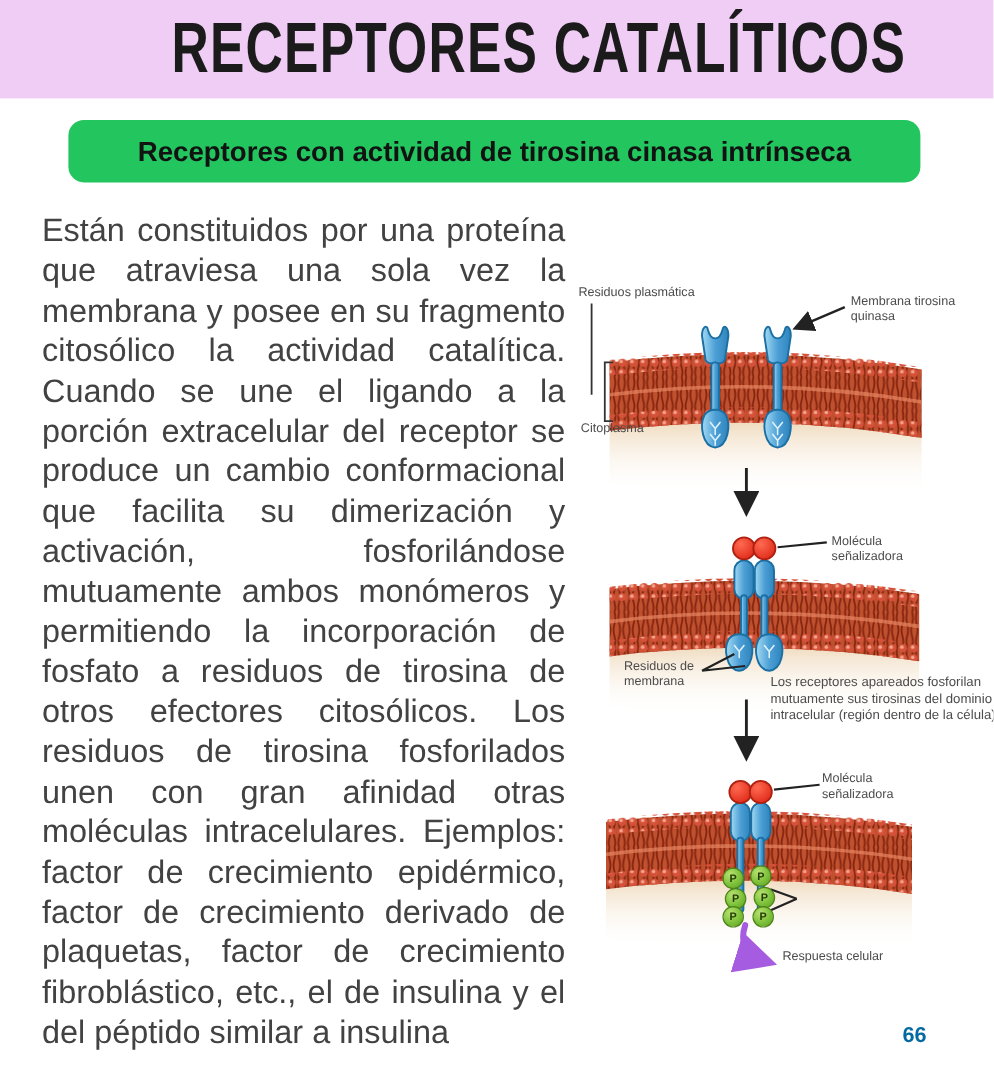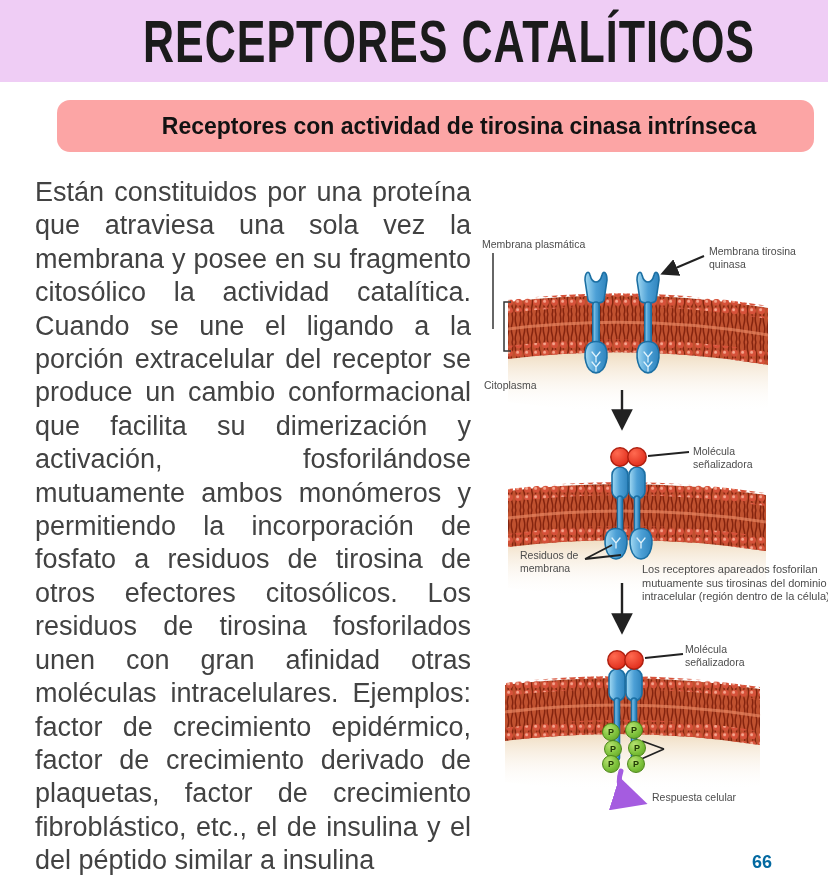--- a/index.html
+++ b/index.html
@@ -7,21 +7,21 @@
         font-family:"Liberation Sans",sans-serif;}
 
   
   .banner{position:absolute;left:0;top:0;width:828px;height:82px;background:#efcdf5;
           display:flex;align-items:center;justify-content:center;padding-left:35px;}
   .banner-title{font-size:43px;font-weight:700;letter-spacing:1px;color:#1b1b1b;
                 transform:scaleY(1.38);transform-origin:center;white-space:nowrap;}
 
   
   .subtitle-box{position:absolute;left:57px;top:100px;width:710px;height:52px;
-                background:#fca5a5;border-radius:13px;display:flex;align-items:center;justify-content:center;padding-left:47px;}
+                background:#22c55e;border-radius:13px;display:flex;align-items:center;justify-content:center;}
   .subtitle-text{font-size:23px;font-weight:700;color:#121212;}
 
   
   .body-text{position:absolute;left:35px;top:176px;width:436px;
              font-size:27px;line-height:33.4px;color:#424242;
              text-align:justify;text-justify:inter-word;}
 
   
   .diagram{position:absolute;left:478px;top:230px;width:350px;height:600px;}
   .diagram svg{position:absolute;left:0;top:0;}
@@ -185,23 +185,23 @@
     <div class="p-circle" style="left:150px;top:509px;">
         <span>P</span>
       </div>
     <div class="p-circle" style="left:124px;top:525px;">
         <span>P</span>
       </div>
     <div class="p-circle" style="left:149px;top:525px;">
         <span>P</span>
       </div>
 
-    <div class="dlabel" style="left:4px;top:8px;width:120px;">Membrana plasmática</div>
+    <div class="dlabel" style="left:4px;top:8px;width:120px;">Residuos plasmática</div>
     <div class="dlabel" style="left:231px;top:15px;width:92px;">Membrana tirosina quinasa</div>
-    <div class="dlabel" style="left:6px;top:121px;width:90px;margin-top:28px;">Citoplasma</div>
+    <div class="dlabel" style="left:6px;top:121px;width:90px;">Citoplasma</div>
 
     <div class="dlabel" style="left:215px;top:215px;width:80px;">Molécula señalizadora</div>
     <div class="dlabel" style="left:42px;top:319px;width:66px;">Residuos de membrana</div>
     <div class="dcaption" style="left:164px;top:333px;width:188px;">Los receptores apareados fosforilan mutuamente sus tirosinas del dominio intracelular (región dentro de la célula)</div>
 
     <div class="dlabel" style="left:207px;top:413px;width:80px;">Molécula señalizadora</div>
     <div class="dlabel" style="left:174px;top:561px;width:130px;">Respuesta celular</div>
   </div>
 
   <div class="page-number">66</div>

